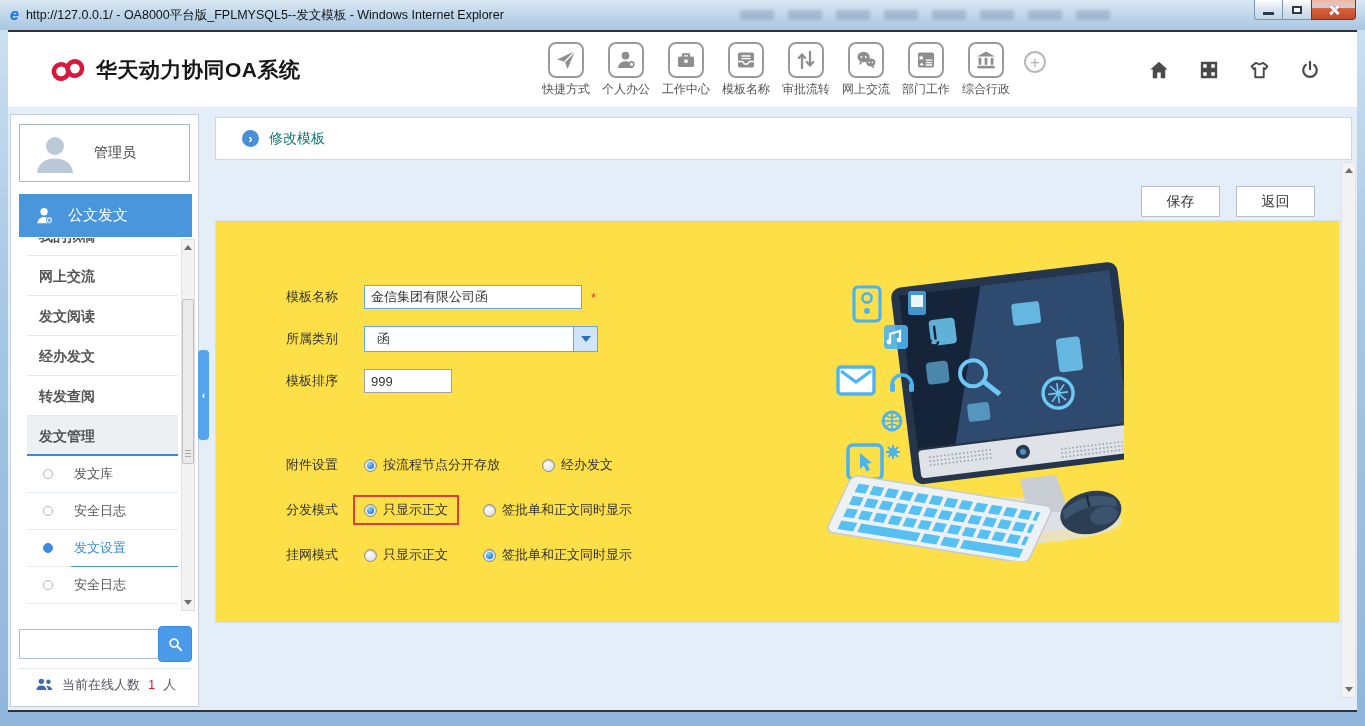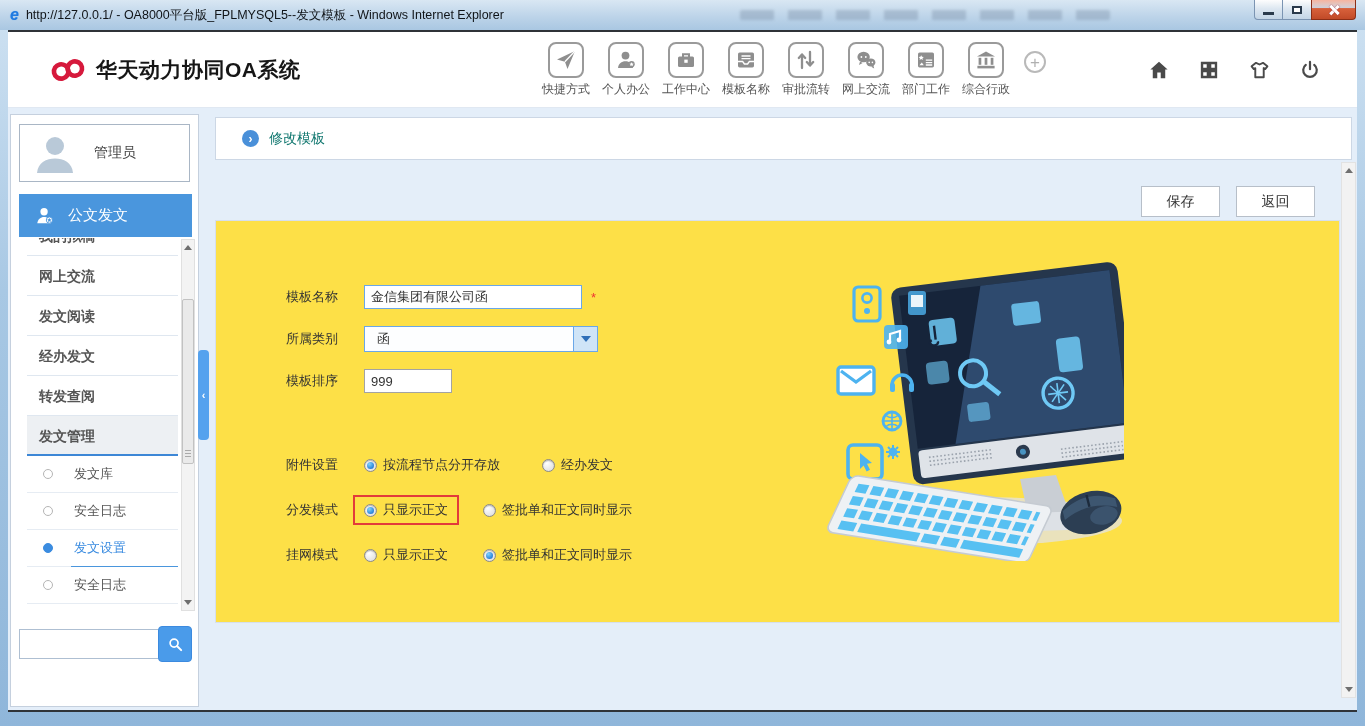--- a/index.html
+++ b/index.html
@@ -320,20 +320,31 @@
       <div class="searchrow">
         <input type="text" value="" style="">
         <div class="sbtn">
           <svg width="17" height="17" viewBox="0 0 24 24">
               <circle cx="10" cy="10" r="5.6" fill="none" stroke="#fff" stroke-width="2.4"></circle>
               <path d="M14.4 14.4 20 20" stroke="#fff" stroke-width="2.8" stroke-linecap="round"></path>
             </svg>
         </div>
       </div>
 
+      <div class="online">
+        <svg width="19" height="15" viewBox="0 0 24 18" fill="#3a6cb5">
+          <circle cx="8" cy="5" r="3.4"></circle>
+            <path d="M1.6 16c.4-4 3-5.8 6.4-5.8s6 1.8 6.4 5.8z"></path>
+          <circle cx="17" cy="5.6" r="2.8"></circle>
+            <path d="M14.6 10.9c2.8-.4 6.4.6 7.4 5.1h-5.4"></path>
+        </svg>
+        <span>当前在线人数</span>
+          <span class="rednum">1</span>
+          <span>人</span>
+      </div>
     </div>
 
     <div class="collapse-tab">
         <span>‹</span>
       </div>
 
     <div class="crumb">
       <span class="crumb-circ">›</span>
       <span class="crumb-label">修改模板</span>
     </div>

